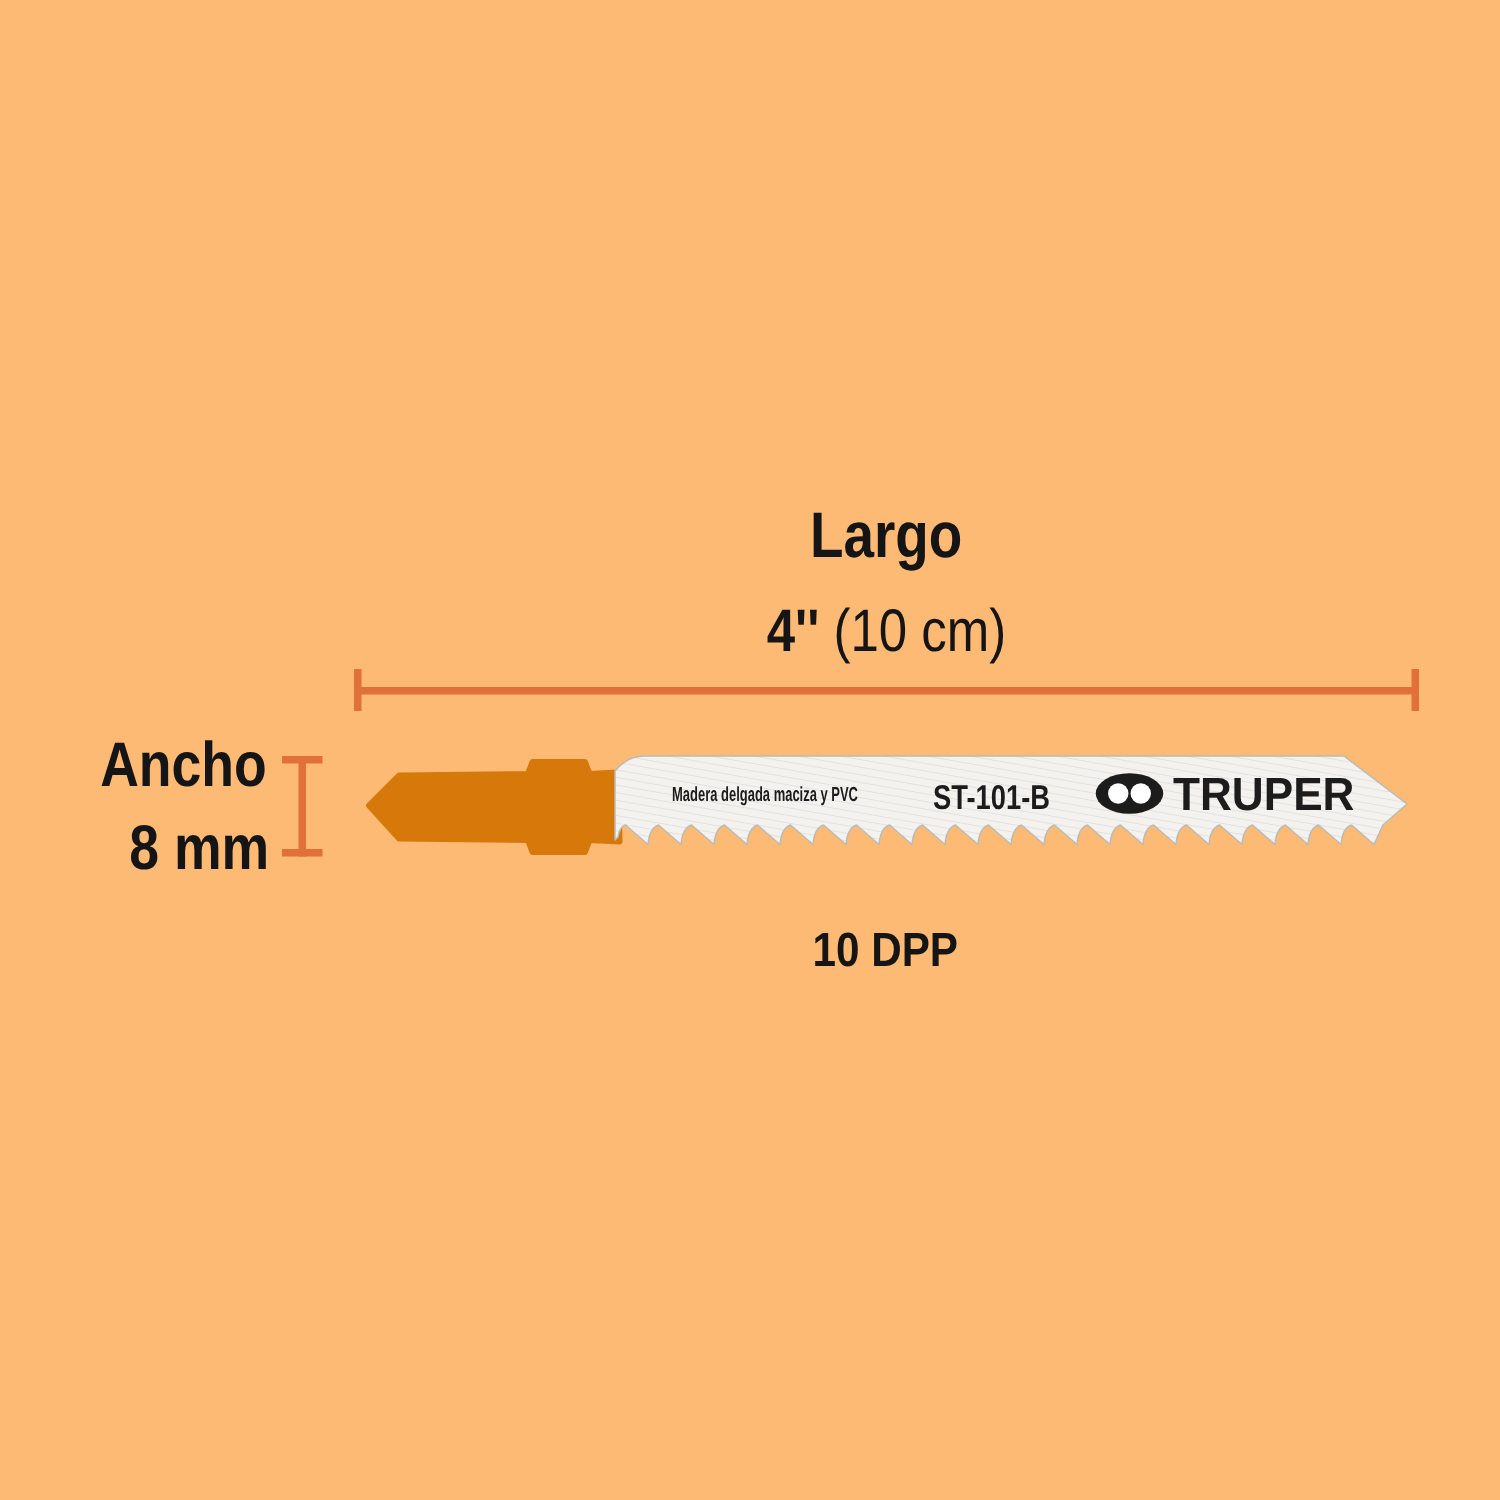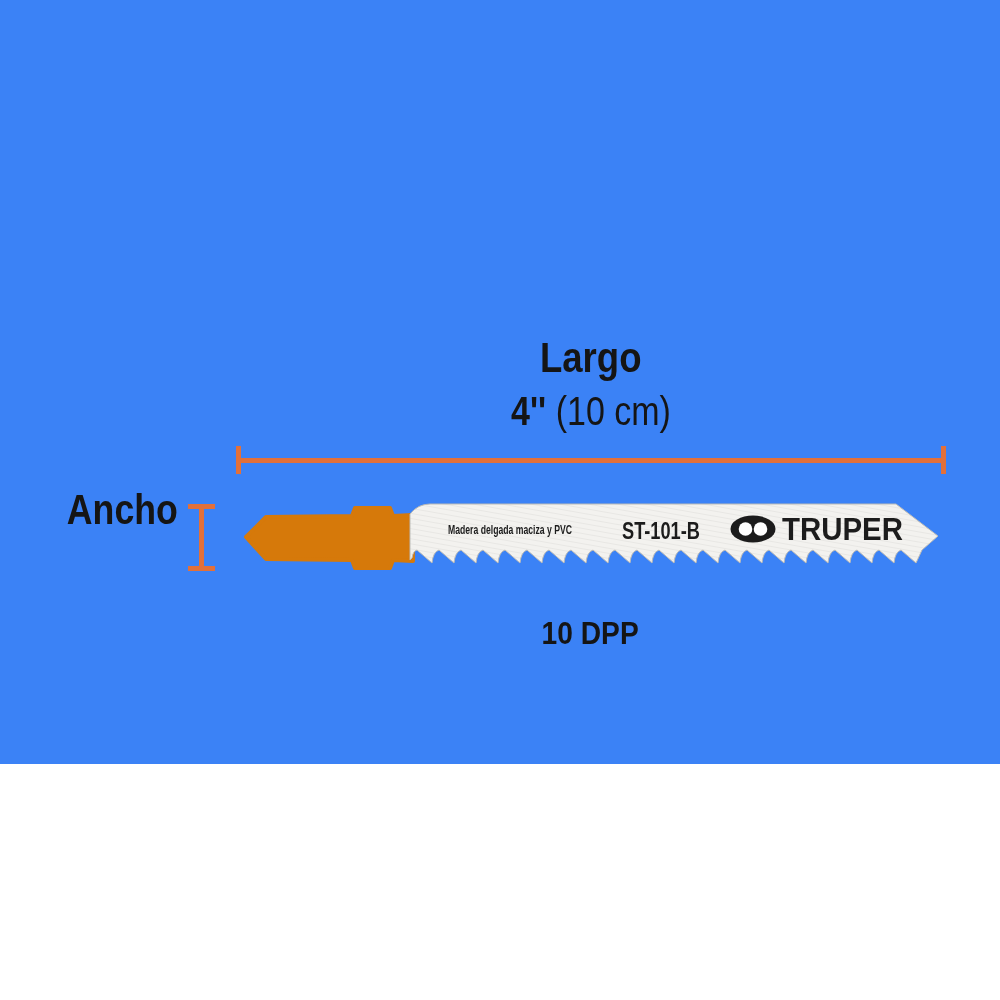--- a/index.html
+++ b/index.html
@@ -1,27 +1,27 @@
 <!DOCTYPE html>
 <html><head>
 <meta charset="utf-8">
 <style>
   html,body{margin:0;padding:0;background:#ffffff;}
   .stage{
-    position:relative;width:1000px;height:764px;background:#3b82f6;
+    position:relative;width:1000px;height:1000px;background:#fdba74;
     font-family:"Liberation Sans",sans-serif;color:#151515;overflow:hidden;
   }
   .abs{position:absolute;}
   .center{text-align:center;}
   .cond{display:inline-block;transform:scaleX(0.85);transform-origin:50% 50%;white-space:nowrap;}
   .cond-wide{display:inline-block;transform:scaleX(0.88);transform-origin:50% 50%;white-space:nowrap;}
 
   .largo-wrap{left:238px;top:329px;width:705px;}
   .largo-label{font-size:43px;font-weight:700;line-height:56px;}
-  .largo-value{font-size:40px;line-height:46px;margin-top:3px;}
+  .largo-value{font-size:40px;line-height:46px;margin-top:13px;}
   .largo-value .in{font-weight:700;}
   .largo-value .cm{font-weight:400;}
 
   .hline{left:238px;top:458px;width:705px;height:5px;background:#e2703a;}
   .tick{width:5px;height:28px;top:446px;background:#e2703a;}
   .tick-l{left:236px;}
   .tick-r{left:941px;}
 
   .ancho-wrap{left:20px;top:482px;width:168px;text-align:right;}
   .ancho-line{font-size:42px;font-weight:700;line-height:55px;}
@@ -56,20 +56,23 @@
   </div>
 
   <div class="abs hline" style="background-color: rgb(226, 112, 58);"></div>
   <div class="abs tick tick-l" style="background-color: rgb(226, 112, 58);"></div>
   <div class="abs tick tick-r" style="background-color: rgb(226, 112, 58);"></div>
 
   <div class="abs center ancho-wrap">
     <div class="ancho-line">
       <span class="cond">Ancho</span>
     </div>
+    <div class="ancho-line">
+      <span class="cond">8 mm</span>
+    </div>
   </div>
 
   <div class="abs cap cap-top" style="background-color: rgb(226, 112, 58);"></div>
   <div class="abs vbar" style="background-color: rgb(226, 112, 58);"></div>
   <div class="abs cap cap-bot" style="background-color: rgb(226, 112, 58);"></div>
 
   <svg class="abs blade-svg" width="706" height="80" viewBox="0 0 706 80">
     <defs>
       <pattern id="brush" patternUnits="userSpaceOnUse" width="5" height="5" patternTransform="rotate(100 0 0)">
         <rect width="5" height="5" fill="#f3f2ef"></rect>

